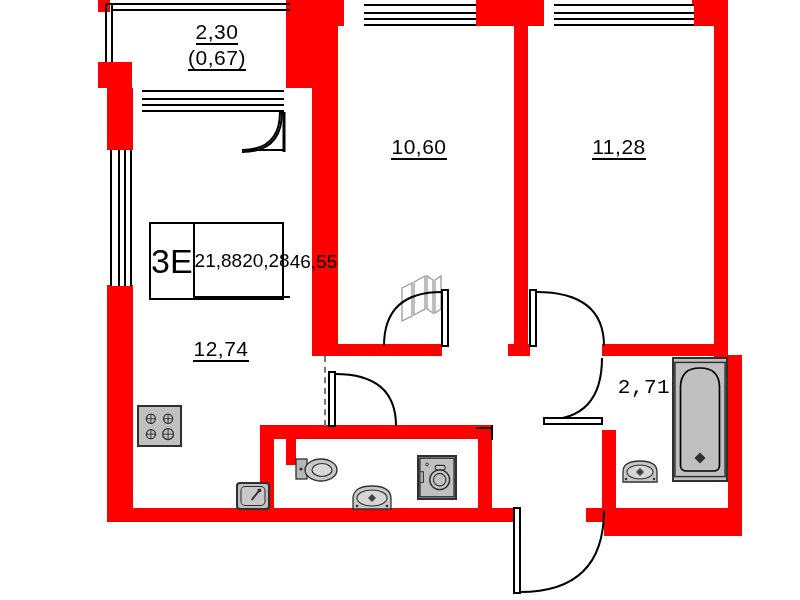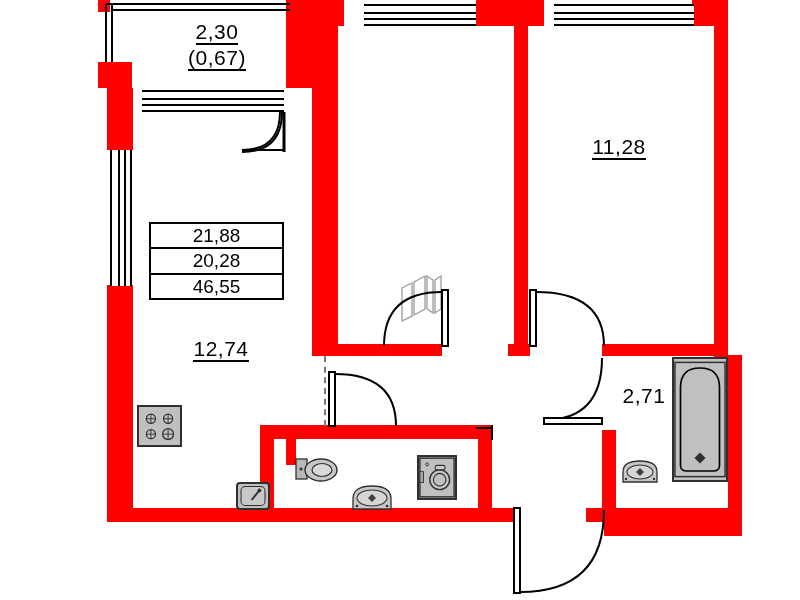--- a/index.html
+++ b/index.html
@@ -48,21 +48,21 @@
     align-items: center;
     justify-content: center;
     font-size: 34px;
     border-right: 2px solid #000;
     box-sizing: border-box;
     line-height: 1;
   }
   .label-box .vals {
     flex: 1;
     display: flex;
-    flex-direction: column;
+    flex-direction: row;
   }
   .label-box .vals div {
     flex: 1;
     display: flex;
     align-items: center;
     justify-content: center;
     font-size: 19px;
     border-bottom: 2px solid #000;
     box-sizing: border-box;
     line-height: 1;
@@ -293,36 +293,40 @@
     <path d="M452 428 L468 428" stroke="#000" stroke-width="2" fill="none"></path>
   </svg>
 
   <div class="area-label" style="left:133px; top:20px; width:120px;">
     <span class="num">2,30</span>
   </div>
   <div class="area-label" style="left:133px; top:46px; width:120px;">
     <span class="num">(0,67)</span>
   </div>
 
+  <div class="area-label" style="left:340px; top:135px; width:110px;">
+    <span class="num">10,60</span>
+  </div>
 
   <div class="area-label" style="left:540px; top:135px; width:110px;">
     <span class="num">11,28</span>
   </div>
 
   <div class="area-label" style="left:142px; top:337px; width:110px;">
     <span class="num">12,74</span>
   </div>
 
 
-  <div class="area-label plain" style="left:575px; top:384px; width:90px;">
+  <div class="area-label plain" style="left:575px; top:376px; width:90px;font-family:Liberation Mono, monospace;">
     <span class="num">2,71</span>
   </div>
 
 
   <div class="label-box" style="left:125px; top:222px; width:135px; height:78px;">
+    <div class="code">3Е</div>
     <div class="vals">
       <div>21,88</div>
       <div>20,28</div>
       <div>46,55</div>
     </div>
   </div>
 
 </div>
 
 </body></html>

